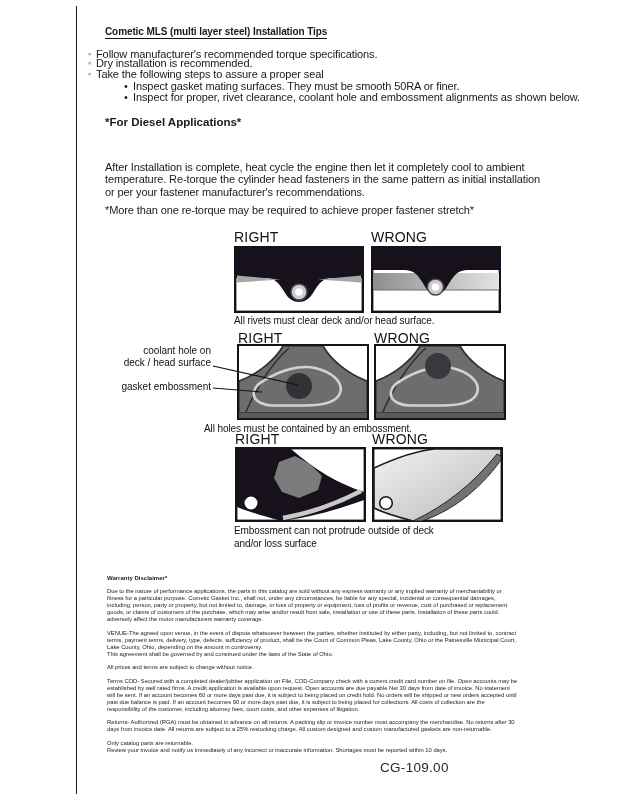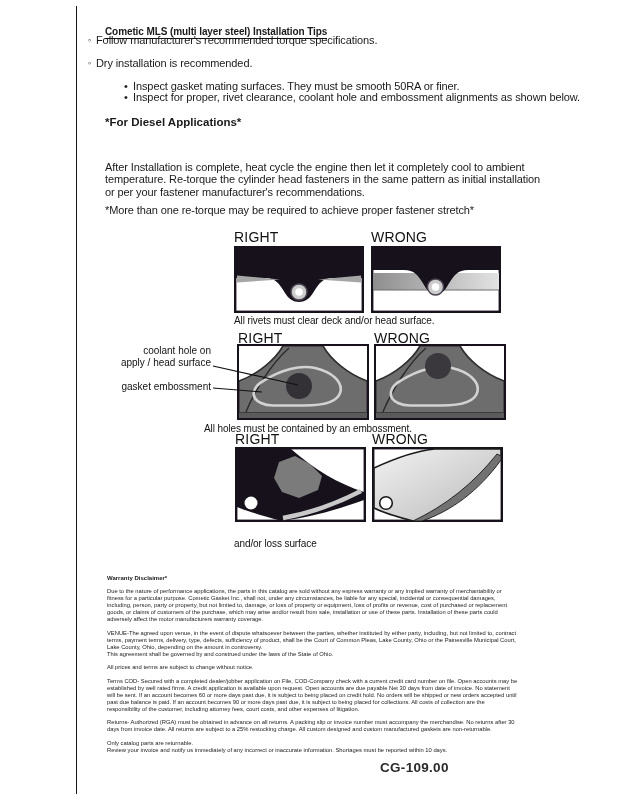--- a/index.html
+++ b/index.html
@@ -19,36 +19,37 @@
   .srow .m{display:inline-block;width:9px;}
   .dheading{left:105px;top:116px;font-size:11.5px;font-weight:700;}
   .dpara{left:105px;width:437px;font-size:11px;line-height:12.4px;letter-spacing:-0.1px;}
   .rw{width:130px;text-align:left;font-size:14px;color:#121212;letter-spacing:0.2px;}
   .cap{font-size:10px;letter-spacing:-0.1px;white-space:nowrap;color:#121212;}
   .dlabel{width:121px;text-align:right;font-size:10px;line-height:12px;color:#121212;}
   .panel{display:block;}
   .legal{left:107px;top:575px;width:411px;color:#222;}
   .legal .lh{font-size:6px;font-weight:700;margin:0 0 7px 0;}
   .legal p{font-size:5.8px;line-height:7px;margin:0 0 6.5px 0;white-space:pre-line;}
-  .footer-code{left:380px;top:760px;font-size:13.5px;letter-spacing:0.3px;color:#2a2a2a;font-weight:bold;}
+  .footer-code{left:380px;top:760px;font-size:13.5px;letter-spacing:0.3px;color:#2a2a2a;}
   .overlay{left:0;top:0;pointer-events:none;}
 </style>
 </head>
 <body>
 
 <div class="page">
 
   <div class="left-rule"></div>
 
   <div class="abs title">
     <span>Cometic MLS (multi layer steel) Installation Tips</span>
   </div>
 
-  <div class="abs brow" style="top:34px"><span class="m">◦</span><span>Follow manufacturer's recommended torque specifications.</span></div>
+  <div class="abs brow" style="top:48px"><span class="m">◦</span><span>Follow manufacturer's recommended torque specifications.</span></div>
   <div class="abs brow" style="top:56.5px"><span class="m">◦</span><span>Dry installation is recommended.</span></div>
+  <div class="abs brow" style="top:68px"><span class="m">◦</span><span>Take the following steps to assure a proper seal</span></div>
   <div class="abs srow" style="top:79.5px"><span class="m">•</span><span>Inspect gasket mating surfaces.  They must be smooth 50RA or finer.</span></div>
   <div class="abs srow" style="top:91px"><span class="m">•</span><span>Inspect for proper, rivet clearance, coolant hole and embossment alignments as shown below.</span></div>
 
   <div class="abs dheading">*For Diesel Applications*</div>
   <div class="abs dpara" style="top:204px">*More than one re-torque may be required to achieve proper fastener stretch*</div>
   <div class="abs dpara" style="top:161px">After Installation is complete, heat cycle the engine then let it completely cool to ambient temperature. Re-torque the cylinder head fasteners in the same pattern as initial installation or per your fastener manufacturer's recommendations.</div>
 
   <div class="abs rw" style="left:234px;top:229px">RIGHT</div>
   <div class="abs rw" style="left:371px;top:229px">WRONG</div>
 
@@ -77,21 +78,21 @@
     <circle cx="64.5" cy="41" r="3.8" fill="#ffffff"></circle>
   </svg>
 
   <div class="abs cap" style="left:234px;top:315px">All rivets must clear deck and/or head surface.</div>
 
   <div class="abs rw" style="left:238px;top:330px;width:132px">RIGHT</div>
   <div class="abs rw" style="left:374px;top:330px;width:132px">WRONG</div>
 
   <div class="abs dlabel" style="left:90px;top:345px">
     <div>coolant hole on</div>
-    <div>apply / head surface</div>
+    <div>deck / head surface</div>
   </div>
   <div class="abs dlabel" style="left:90px;top:381px">gasket embossment</div>
 
   <svg class="abs panel" style="left:237px;top:344px" width="132" height="76" viewBox="0 0 132 76">
     <rect x="1.2" y="1.2" width="129.6" height="73.6" fill="#6d6d6d" stroke="#17111c" stroke-width="2.4"></rect>
     <path d="M2 2 H46 C38 16 21 30 2 37 Z" fill="#ffffff"></path>
     <path d="M130 2 H86 C94 16 111 30 130 37 Z" fill="#ffffff"></path>
     <path d="M2 37 C21 30 38 16 46 2" fill="none" stroke="#2e2e2e" stroke-width="1.6"></path>
     <path d="M130 37 C111 30 94 16 86 2" fill="none" stroke="#2e2e2e" stroke-width="1.6"></path>
     <path d="M8 70 C18 46 34 20 52 4" fill="none" stroke="#2b2b2b" stroke-width="1.4"></path>
@@ -133,20 +134,21 @@
         <stop offset="0" stop-color="#f2f2f2"></stop>
           <stop offset="1" stop-color="#b9b9b9"></stop>
       </linearGradient>
     </defs>
     <rect x="1.2" y="1.2" width="128.6" height="72.6" fill="#ffffff" stroke="#17111c" stroke-width="2.4"></rect>
     <path d="M2 21 C26 10 46 3.5 63 2 H129 V9 C104 43 76 63 45 74 H41 C24 69.5 10 65 2 61 Z" fill="url(#band2)" stroke="#1a1a1a" stroke-width="1.6"></path>
     <path d="M41 74 C73 59 101 37 125 7 L129 9 V13 C106 45 78 64.5 50 74 Z" fill="#727272" stroke="#1a1a1a" stroke-width="0.9"></path>
     <circle cx="14" cy="56" r="6.3" fill="#ffffff" stroke="#1a1a1a" stroke-width="1.6"></circle>
   </svg>
 
+  <div class="abs cap" style="left:234px;top:525px">Embossment can not protrude outside of deck</div>
   <div class="abs cap" style="left:234px;top:537.5px">and/or loss surface</div>
 
   <svg class="abs overlay" width="618" height="800" viewBox="0 0 618 800">
     <line x1="213" y1="366" x2="298" y2="385" stroke="#111111" stroke-width="1.1"></line>
     <line x1="213" y1="388" x2="262" y2="392" stroke="#111111" stroke-width="1.1"></line>
   </svg>
 
   <div class="abs legal">
     <div class="lh">Warranty Disclaimer*</div>
     <p>Due to the nature of performance applications, the parts in this catalog are sold without any express warranty or any implied warranty of merchantability or fitness for a particular purpose.  Cometic Gasket Inc., shall not, under any circumstances, be liable for any special, incidental or consequential damages, including, person, party or property, but not limited to, damage, or loss of property or equipment, loss of profits or revenue, cost of purchased or replacement goods, or claims of customers of the purchase, which may arise and/or result from sale, installation or use of these parts.  Installation of these parts could adversely affect the motor manufacturers warranty coverage.</p>

